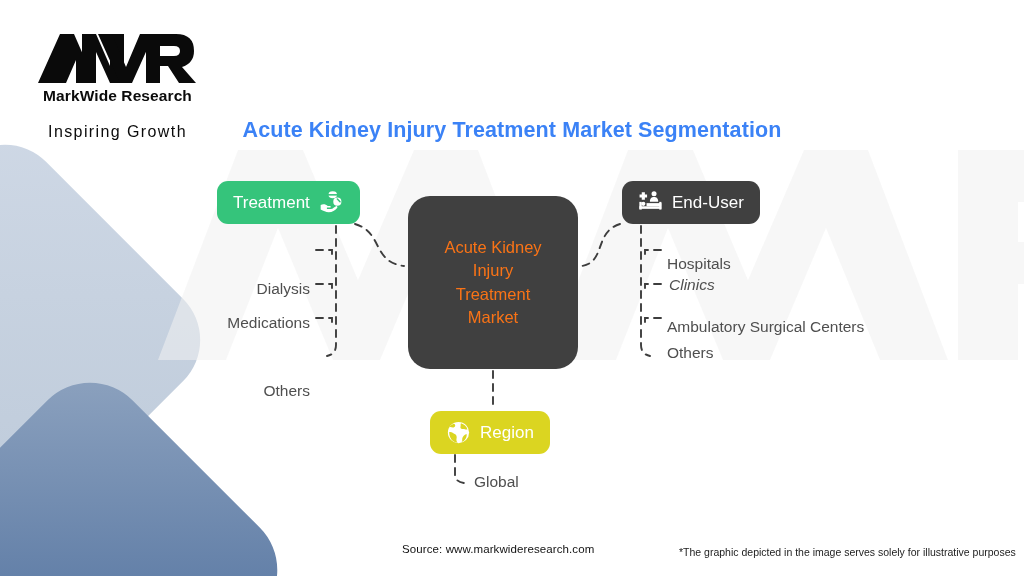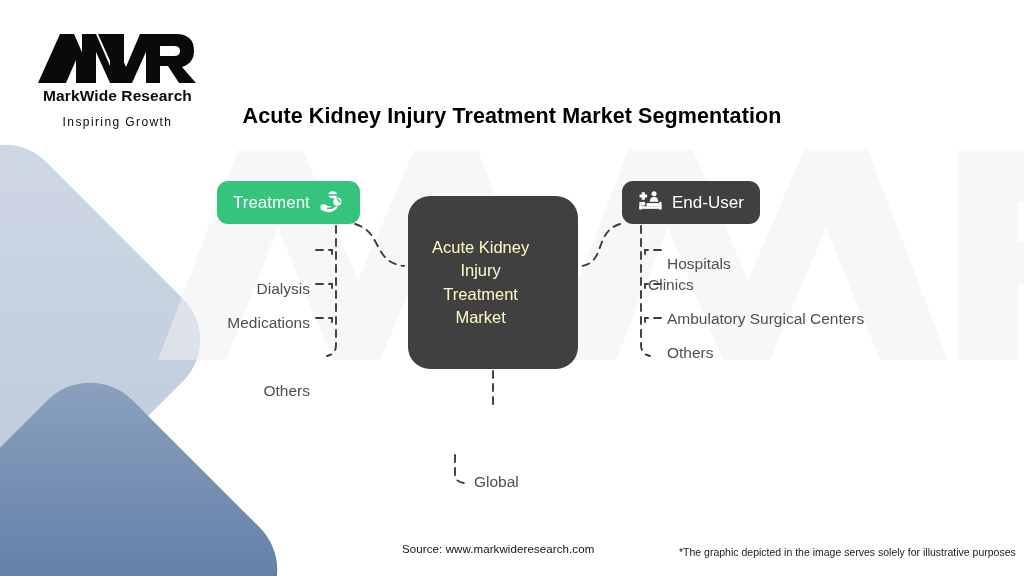--- a/index.html
+++ b/index.html
@@ -38,43 +38,43 @@
 
   
   #logo{ position:absolute; left:30px; top:30px; width:175px; }
   #logo .mark{ width:160px; height:55px; display:block; margin-left:6px; }
   .logo-name{
     font-size:15.5px; font-weight:bold; color:#0b0b0b;
     letter-spacing:.1px; text-align:center; margin-top:2px;
     white-space:nowrap;
   }
   .logo-tag{
-    font-size:12px; color:#0b0b0b; text-align:center;
-    letter-spacing:1.4px; margin-top:10px; white-space:nowrap;
+    font-size:16px; color:#0b0b0b; text-align:center;
+    letter-spacing:1.4px; margin-top:18px; white-space:nowrap;
   }
 
   
   #title{
-    position:absolute; left:0; top:104px; width:1024px;
+    position:absolute; left:0; top:118px; width:1024px;
     text-align:center;
-    font-size:21.5px; font-weight:bold; color:#000000;
+    font-size:21.5px; font-weight:bold; color:#3b82f6;
     letter-spacing:.1px;
   }
 
   
   #diagram{ position:absolute; inset:0; }
   #connectors{ position:absolute; left:0; top:0; width:1024px; height:576px; }
 
   .node-center{
     position:absolute; left:408px; top:196px;
     width:170px; height:173px;
     background:#404040; border-radius:22px;
-    display:flex; align-items:center; 
+    display:flex; align-items:center; justify-content:center;
     text-align:center;
-    color:#fef9c3; font-size:16.5px; line-height:1.42;
+    color:#f97316; font-size:16.5px; line-height:1.42;
   }
   .node-center span{ display:block; padding:0 12px; }
 
   .badge{
     position:absolute;
     height:43px; border-radius:11px;
     display:flex; align-items:center; gap:9px;
     padding:0 16px;
     color:#ffffff; font-size:17px; white-space:nowrap;
   }
@@ -188,28 +188,40 @@
           <circle cx="5.1" cy="13.3" r="2"></circle>
           <path d="M8.2 12.6 L22.5 12.6 L22.5 15.6 L8.2 15.6 Z"></path>
           <path d="M1.3 11.4 L3.6 11.4 L3.6 18.8 L1.3 18.8 Z"></path>
           <path d="M1.3 15.6 L22.5 15.6 L22.5 18.1 L1.3 18.1 Z"></path>
           <path d="M20.4 11.4 L22.5 11.4 L22.5 18.8 L20.4 18.8 Z"></path>
         </g>
       </svg>
       <span>End-User</span>
     </div>
 
+    <div class="badge badge-region">
+      <svg class="ico" viewBox="0 0 24 24">
+        <circle cx="12" cy="12" r="10.2" fill="#ffffff"></circle>
+        <g fill="#dbd521">
+          <path d="M7.4 3.6 C 9.6 4.4 9.1 6.6 7.4 7.1 C 5.6 7.7 4.6 6.1 3.3 7.1 C 3.9 5.6 5.3 4.3 7.4 3.6 Z"></path>
+          <path d="M14.4 3.2 C 17.4 4 19.8 6.4 20.6 9.1 C 18.6 9.6 17.6 8.3 16.1 8.6 C 14.4 9 13.4 7.5 14 6 C 14.4 5 13.6 4 14.4 3.2 Z"></path>
+          <path d="M3.1 11.6 C 5.4 11 6.8 12.6 8.4 13.4 C 10.2 14.3 10.6 16.1 10.1 18.1 C 9.6 20.1 10.6 21 11.2 21.8 C 6.4 21.5 2.8 17.2 3.1 11.6 Z"></path>
+          <path d="M19.8 13.4 C 18.1 13.9 16.8 15.1 15.9 16.9 C 15.1 18.6 16.1 20 15 21.2 C 18 20.1 20.2 17.2 19.8 13.4 Z"></path>
+        </g>
+      </svg>
+      <span>Region</span>
+    </div>
 
     <div class="leaf leaf-left" style="left:60px; top:242px; width:250px;">Dialysis</div>
     <div class="leaf leaf-left" style="left:60px; top:276px; width:250px;">Medications</div>
     <div class="leaf leaf-left" style="left:60px; top:344px; width:250px;">Others</div>
 
     <div class="leaf leaf-right" style="left:667px; top:255px;">Hospitals</div>
-    <div class="leaf leaf-right" style="left:648px; top:276px;">Clinics</div>
-    <div class="leaf leaf-right" style="left:667px; top:310px;">Ambulatory Surgical Centers</div>
+    <div class="leaf leaf-right" style="left:669px; top:276px;font-style:italic;">Clinics</div>
+    <div class="leaf leaf-right" style="left:667px; top:318px;">Ambulatory Surgical Centers</div>
     <div class="leaf leaf-right" style="left:667px; top:344px;">Others</div>
 
     <div class="leaf leaf-right" style="left:474px; top:473px;">Global</div>
 
   </div>
 
   <div id="source">Source: www.markwideresearch.com</div>
   <div id="disclaimer">*The graphic depicted in the image serves solely for illustrative purposes</div>
 
 </div>

